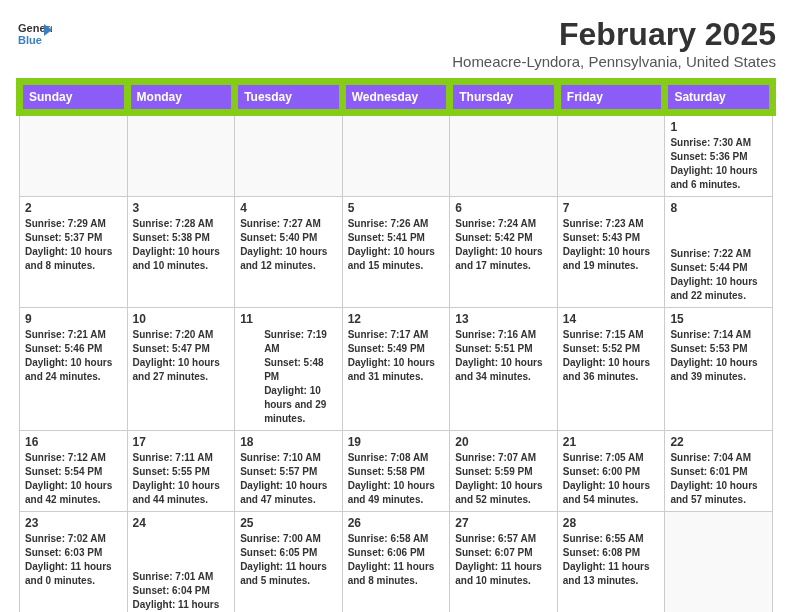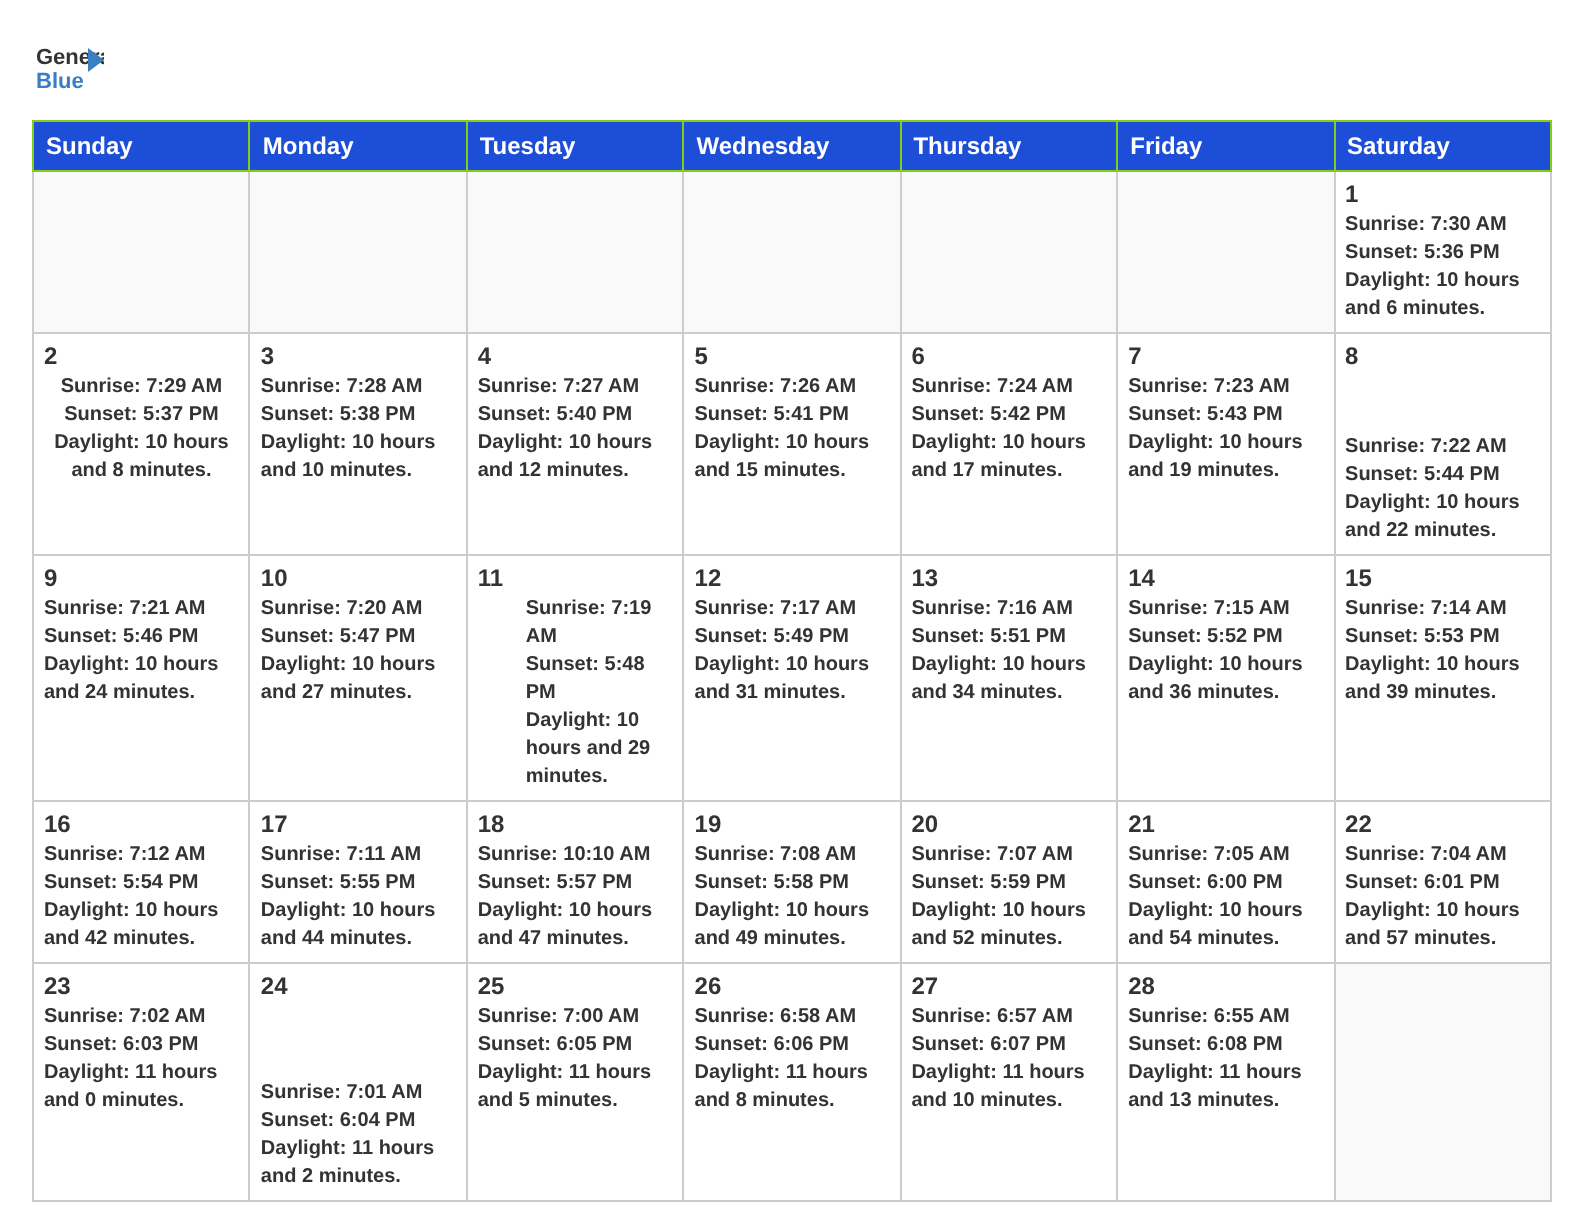--- a/index.html
+++ b/index.html
@@ -36,27 +36,27 @@
     .location-title {
       font-size: 15px;
       color: #555;
     }
     .calendar {
       width: 100%;
       border-collapse: collapse;
       border: 1px solid #ccc;
     }
     .calendar th {
-      background: #1d4ed8;
+      background: #8b5cf6;
       color: #fff;
       font-size: 12px;
       font-weight: bold;
       padding: 5px 6px;
       text-align: left;
-      border: 1px solid #84cc16;
+      border: 7px solid #84cc16;
     }
     .calendar td {
       border: 1px solid #ccc;
       vertical-align: top;
       padding: 4px 5px;
       width: calc(100%/7);
       min-height: 80px;
       font-size: 10.5px;
       color: #333;
       background: #fff;
@@ -82,20 +82,22 @@
 
 <div class="header-area">
   <div class="logo">
     <svg class="logo-icon" viewBox="0 0 36 36" xmlns="http://www.w3.org/2000/svg">
       <text x="2" y="16" font-size="11" font-weight="bold" fill="#333">General</text>
       <text x="2" y="28" font-size="11" font-weight="bold" fill="#3a7fc1">Blue</text>
       <polygon points="28,8 36,14 28,20" fill="#3a7fc1"></polygon>
     </svg>
   </div>
   <div class="title-area">
+    <div class="month-title">February 2025</div>
+    <div class="location-title">Homeacre-Lyndora, Pennsylvania, United States</div>
   </div>
 </div>
 
 <table class="calendar">
   <thead>
     <tr>
     <th>Sunday</th>
         <th>Monday</th>
         <th>Tuesday</th>
         <th>Wednesday</th>
@@ -115,21 +117,21 @@
         <td>
           <span class="day-num">1</span>
           <div class="day-info" style="white-space: pre-line;">Sunrise: 7:30 AM
 Sunset: 5:36 PM
 Daylight: 10 hours and 6 minutes.</div>
         </td>
       </tr>
       <tr>
         <td>
           <span class="day-num">2</span>
-          <div class="day-info" style="white-space: pre-line; text-align: center;">Sunrise: 7:29 AM
+          <div class="day-info" style="white-space: pre-line;">Sunrise: 7:29 AM
 Sunset: 5:37 PM
 Daylight: 10 hours and 8 minutes.</div>
         </td>
         <td>
           <span class="day-num">3</span>
           <div class="day-info" style="white-space: pre-line;">Sunrise: 7:28 AM
 Sunset: 5:38 PM
 Daylight: 10 hours and 10 minutes.</div>
         </td>
         <td>
@@ -215,21 +217,21 @@
 Daylight: 10 hours and 42 minutes.</div>
         </td>
         <td>
           <span class="day-num">17</span>
           <div class="day-info" style="white-space: pre-line;">Sunrise: 7:11 AM
 Sunset: 5:55 PM
 Daylight: 10 hours and 44 minutes.</div>
         </td>
         <td>
           <span class="day-num">18</span>
-          <div class="day-info" style="white-space: pre-line;">Sunrise: 10:10 AM
+          <div class="day-info" style="white-space: pre-line;">Sunrise: 7:10 AM
 Sunset: 5:57 PM
 Daylight: 10 hours and 47 minutes.</div>
         </td>
         <td>
           <span class="day-num">19</span>
           <div class="day-info" style="white-space: pre-line;">Sunrise: 7:08 AM
 Sunset: 5:58 PM
 Daylight: 10 hours and 49 minutes.</div>
         </td>
         <td>

